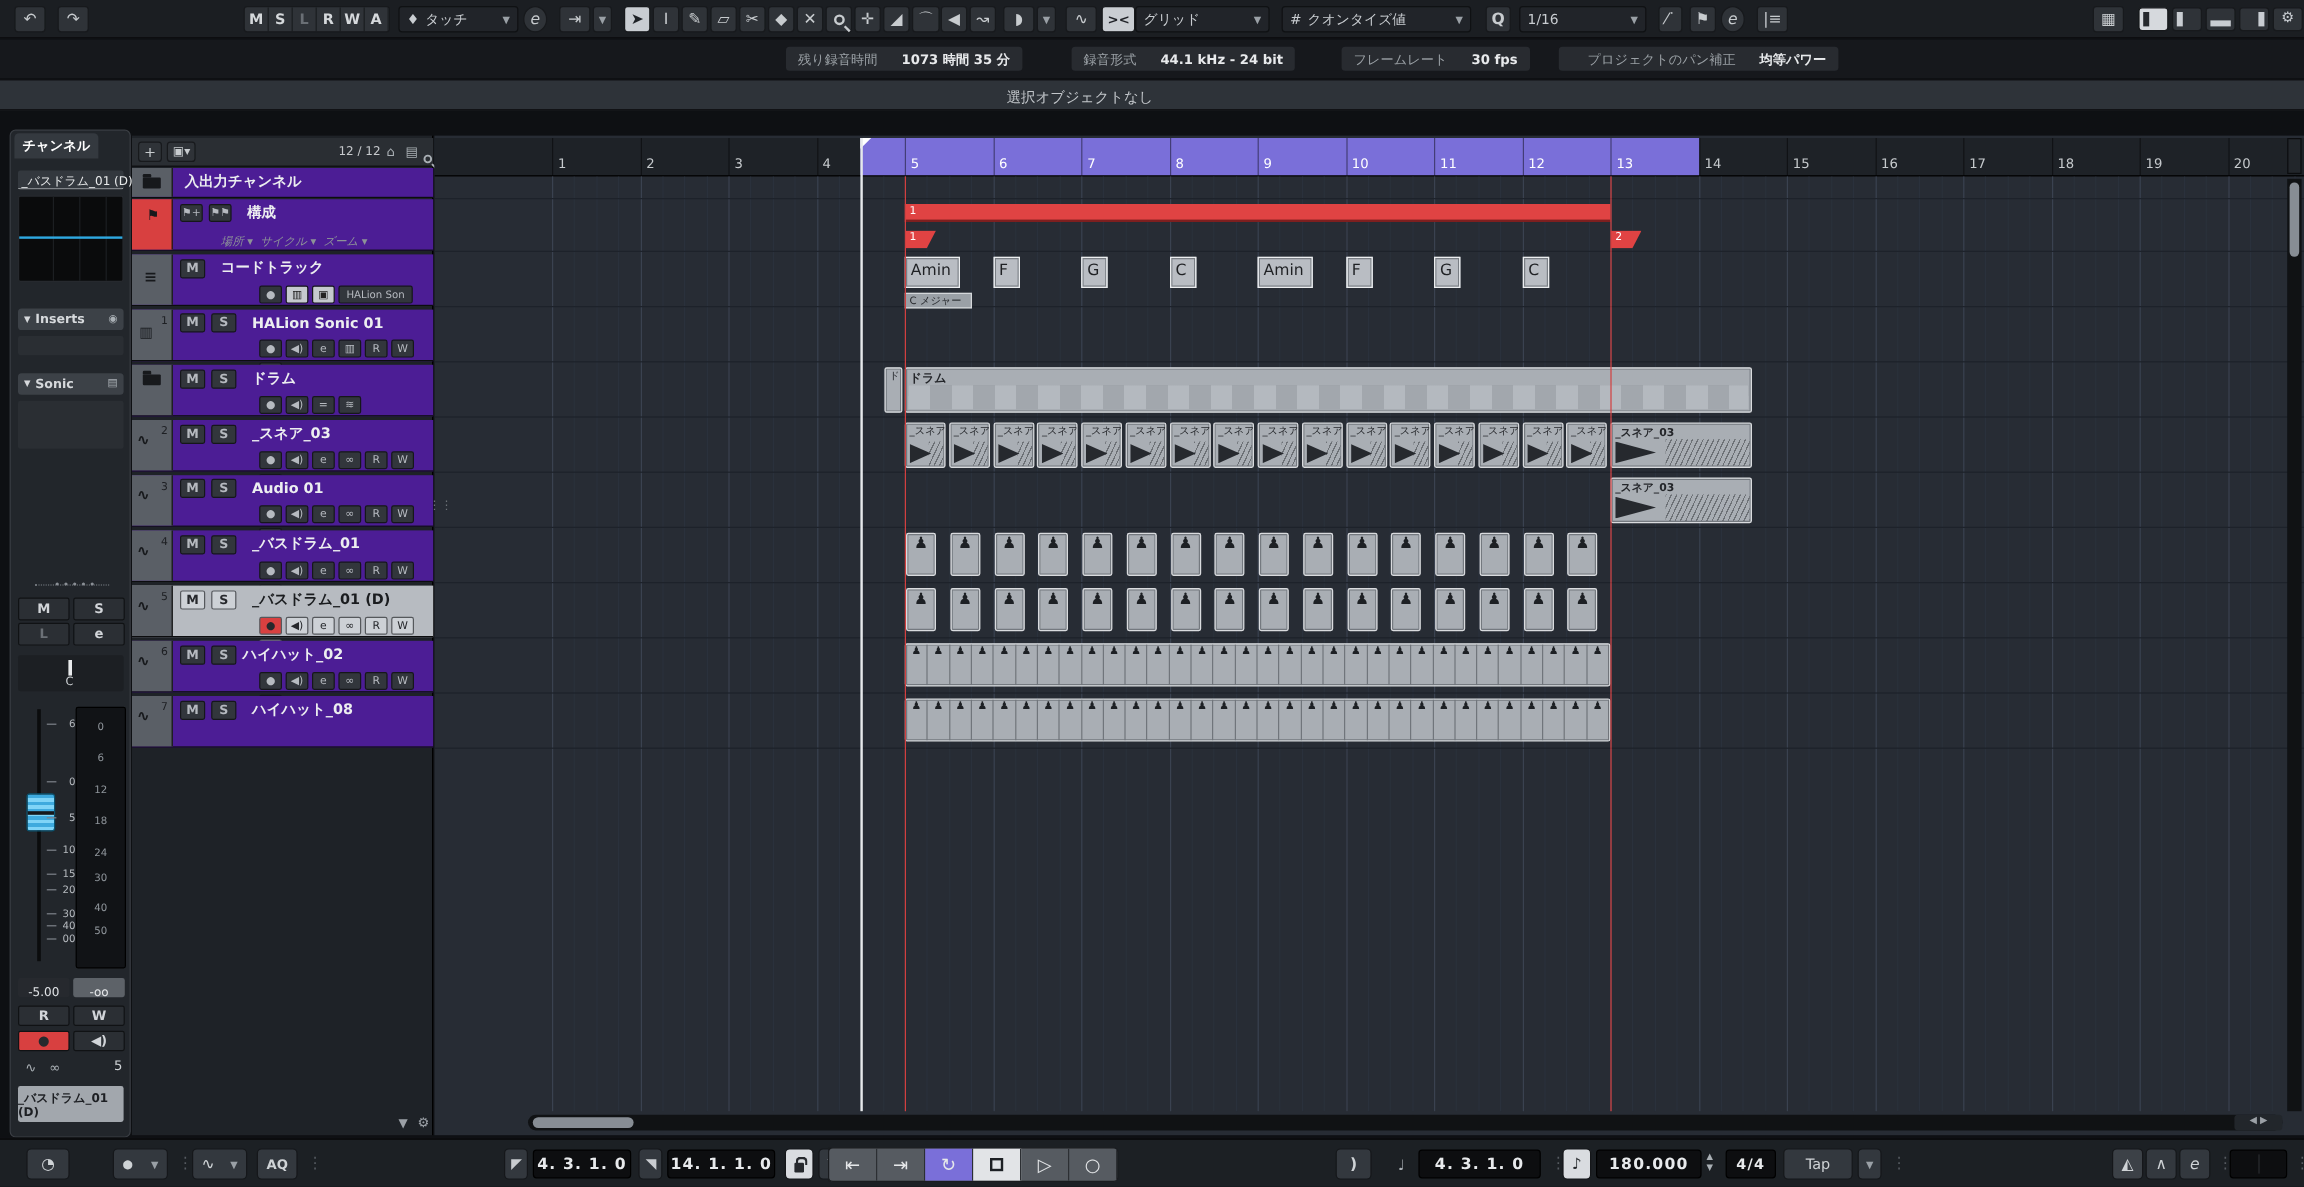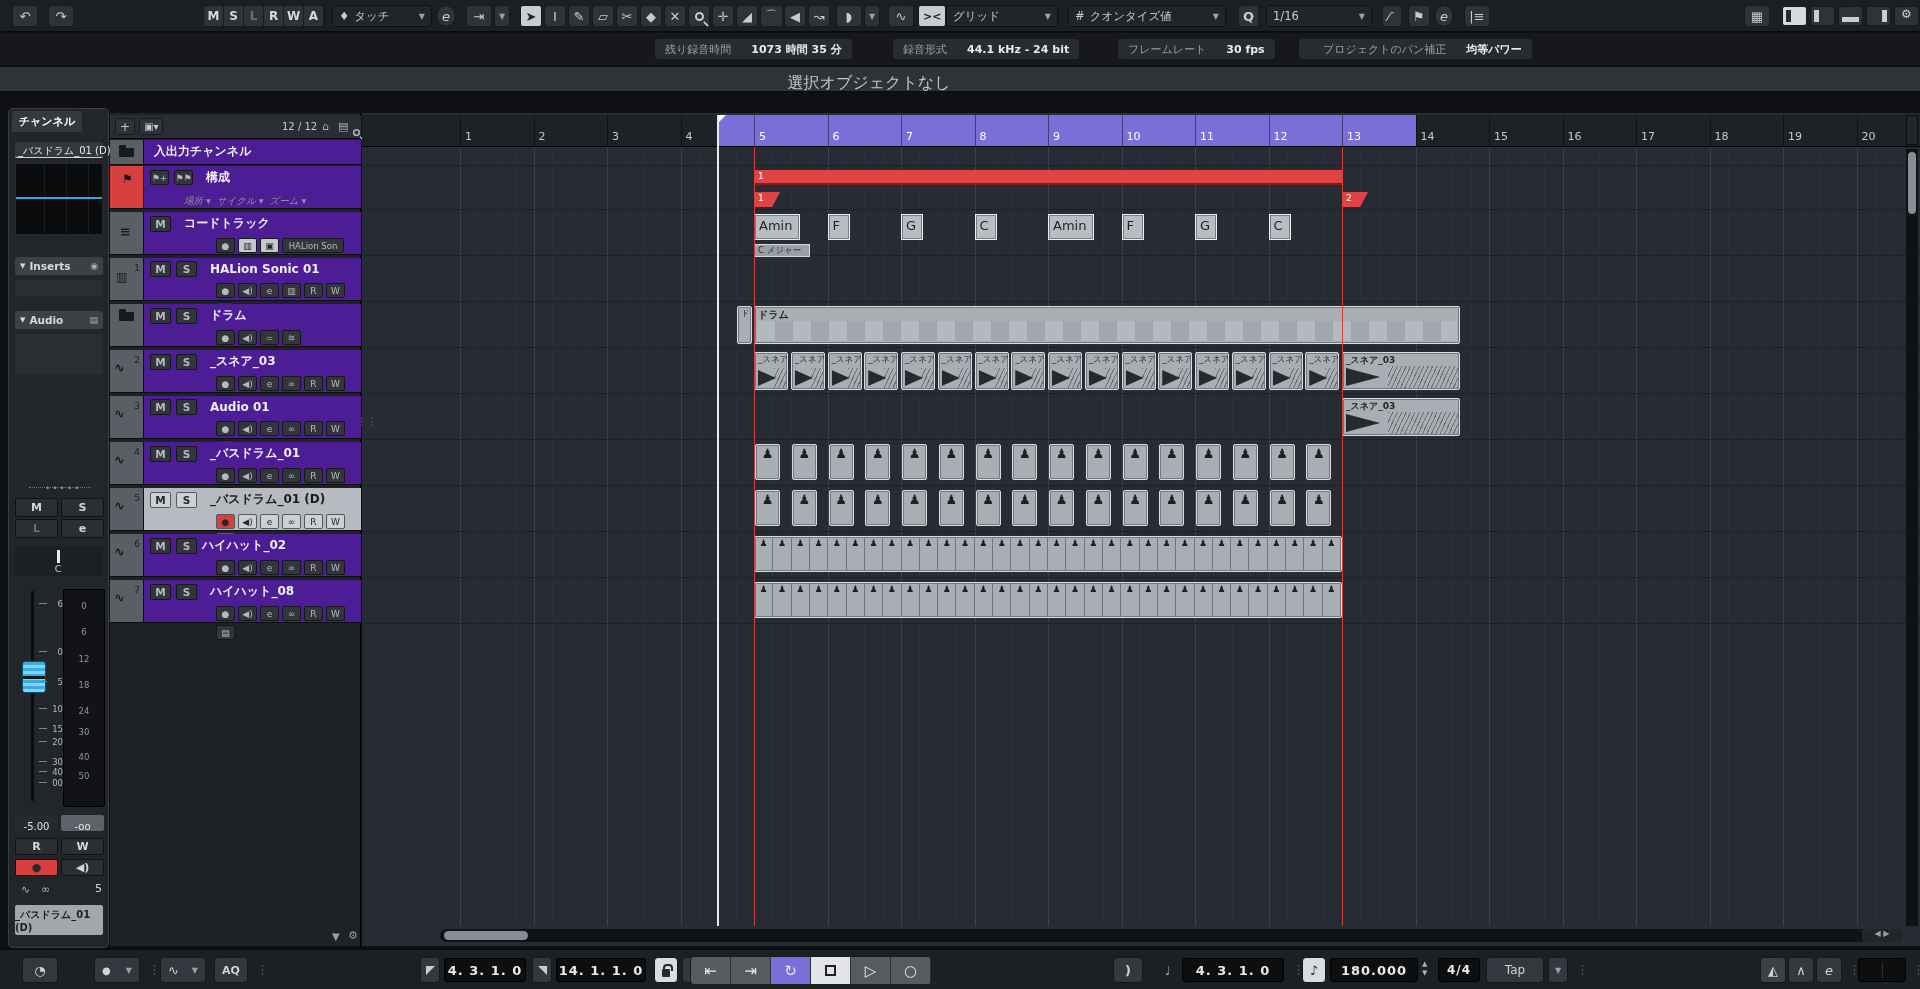--- a/index.html
+++ b/index.html
@@ -21,21 +21,21 @@
   .mag { display:inline-block; width:9px; height:9px; border:2px solid currentColor; border-radius:50%; position:relative; }
   .mag::after { content:''; position:absolute; width:2px; height:6px; background:currentColor; transform:rotate(-45deg); left:8px; top:7px; }
   .zone { position:absolute; top:6px; width:25px; height:20px; background:#2f3338; border:1px solid #17191c; border-radius:3px; }
   .zone .bar { position:absolute; background:#c9cdd2; }
   .zone.on { background:#d6d9dd; } .zone.on .bar { background:#26292d; }
   
   #statusrow { position:absolute; left:0; top:33px; width:1920px; height:32px; background:#16181c; }
   .stat { position:absolute; top:6px; height:20px; background:#282b30; border-radius:3px; display:flex; align-items:center; font-size:11px; }
   .stat .lb { color:#9aa0a5; padding:0 10px; } .stat .vl { color:#e8eaec; font-weight:bold; padding:0 10px; }
   #infoline { position:absolute; left:0; top:66px; width:1920px; height:26px; background:#2e3339; border-top:1px solid #0a0b0d; border-bottom:1px solid #0a0b0d; }
-  #infoline span { position:absolute; left:869px; top:6px; transform:translateX(-50%); font-size:16px; color:#c3c7cb; }
+  #infoline span { position:absolute; left:900px; top:6px; transform:translateX(-50%); font-size:12px; color:#c3c7cb; }
   
   #inspector { position:absolute; left:8px; top:108px; width:101px; height:840px; background:#22262b; border:1px solid #3a3e44; border-radius:5px; }
   .insp-tab { position:absolute; left:3px; top:2px; width:70px; height:21px; background:#34393f; border-radius:4px 4px 0 0; color:#fff;
               font-size:11px; font-weight:bold; display:flex; align-items:center; justify-content:center; }
   .ibox { position:absolute; left:6px; width:88px; background:#2a2e33; border-radius:2px; }
   .ihdr { position:absolute; left:6px; width:88px; height:18px; background:#3c4147; border-radius:3px; color:#d6d9dc; font-size:10.5px; font-weight:bold;
           display:flex; align-items:center; padding:0 5px; gap:4px; }
   .ihdr .ric { margin-left:auto; font-size:9px; color:#aab0b5; }
   .ibtn { position:absolute; width:43px; height:19px; background:#2b2f34; border:1px solid #101214; border-radius:2px; color:#d2d5d9;
           font-size:11px; font-weight:bold; display:flex; align-items:center; justify-content:center; }
@@ -211,21 +211,21 @@
     <div class="abs" style="left:0;top:33px;width:86px;height:2px;background:#2fa8e0"></div>
   </div>
   <div class="ihdr" style="top:148px">
     <span style="font-size:7px">▼</span>
       <span>Inserts</span>
       <span class="ric">◉</span>
   </div>
   <div class="ibox" style="top:171px;height:16px"></div>
   <div class="ihdr" style="top:202px">
     <span style="font-size:7px">▼</span>
-      <span>Audio</span>
+      <span>Sonic</span>
       <span class="ric">▤</span>
   </div>
   <div class="ibox" style="top:225px;height:40px"></div>
   <div class="abs" style="left:20px;top:378px;width:62px;border-top:1px dotted #6d7artifact278;border-top:1px dotted #6d7278"></div>
   <div class="abs" style="left:36px;top:374px;color:#8a8f95;font-size:9px;letter-spacing:2px">•••••</div>
   <div class="ibtn" style="left:6px;top:389px">M</div>
   <div class="ibtn" style="left:52px;top:389px">S</div>
   <div class="ibtn" style="left:6px;top:410px;color:#6b7076">L</div>
   <div class="ibtn" style="left:52px;top:410px">e</div>
   <div class="ibox" style="top:437px;height:30px;background:#1c1f23">
@@ -429,21 +429,20 @@
       <div class="ticon">
         <div style="position: absolute; left: 4px; top: 10px; font-size: 13px; font-weight: bold;">∿</div>
         <div class="tnum">7</div>
       </div>
       <div class="tbody">
         <div style="display: flex; align-items: center; gap: 2px;">
           <span class="mini ms">M</span>
           <span class="mini ms">S</span>
           <span class="tname" style="margin-left: 8px;">ハイハット_08</span>
         </div>
-        <div class="l2" style="padding-left: 66px;"><span class="mini ">●</span><span class="mini ">◀)</span><span class="mini ">e</span><span class="mini ">∞</span><span class="mini ">R</span><span class="mini ">W</span><span class="mini ">▤</span></div>
       </div>
     </div>
   </div>
 
 <div id="arrange">
   <div id="ruler">
       <div style="position: absolute; left: 355.25px; top: 0px; width: 698.25px; height: 31px; background: rgb(122, 111, 217);"></div>
       <div class="vline" style="left: 98px; top: 0px; height: 31px; background: rgba(0, 0, 0, 0.45);"></div>
       <div class="rnum" style="left: 103px; color: rgb(198, 202, 205);">1</div>
       <div class="vline" style="left: 171.5px; top: 0px; height: 31px; background: rgba(0, 0, 0, 0.45);"></div>

